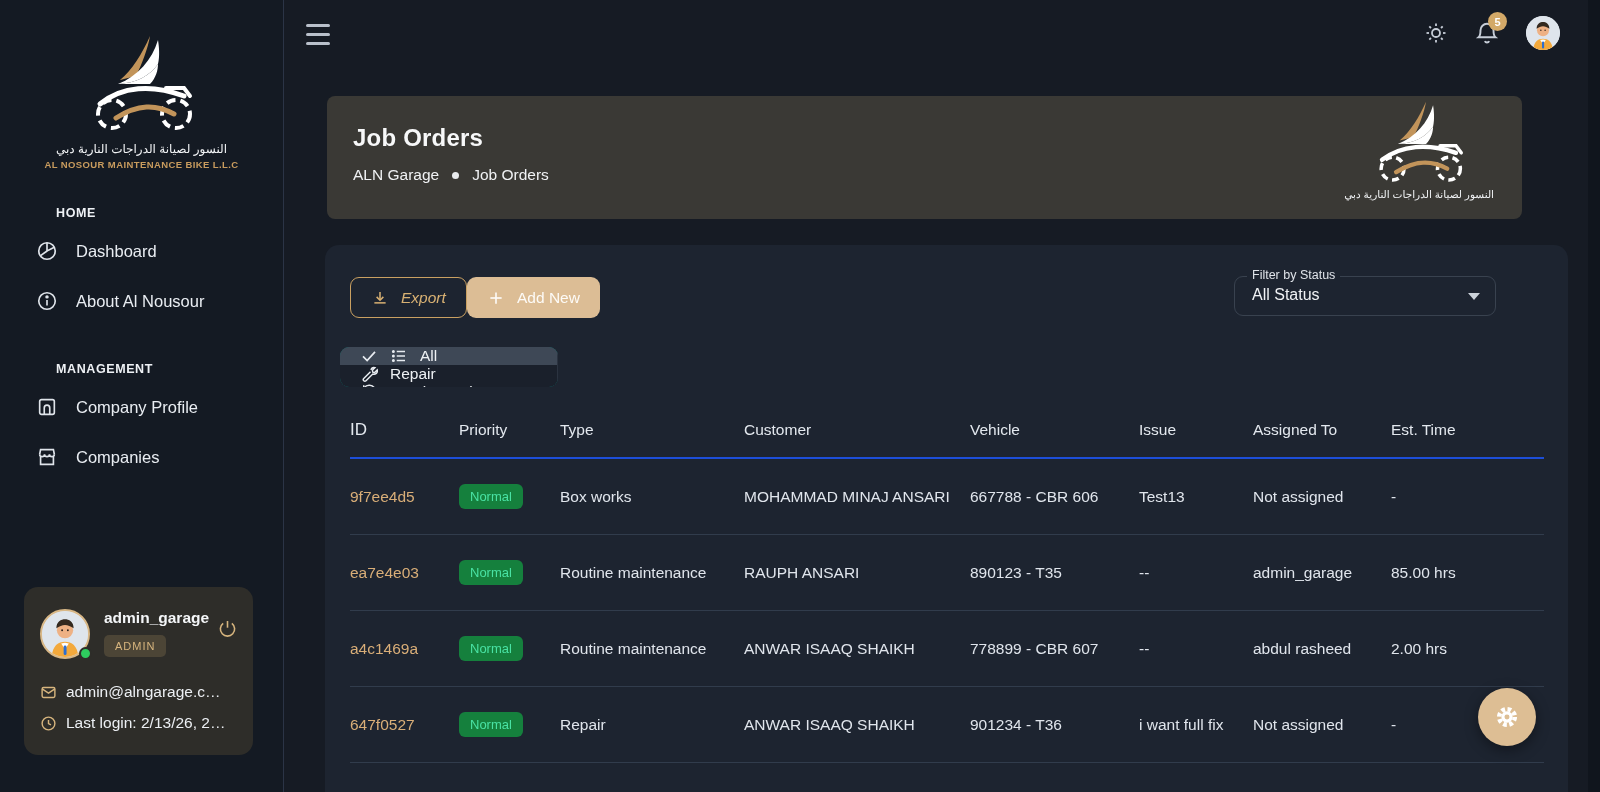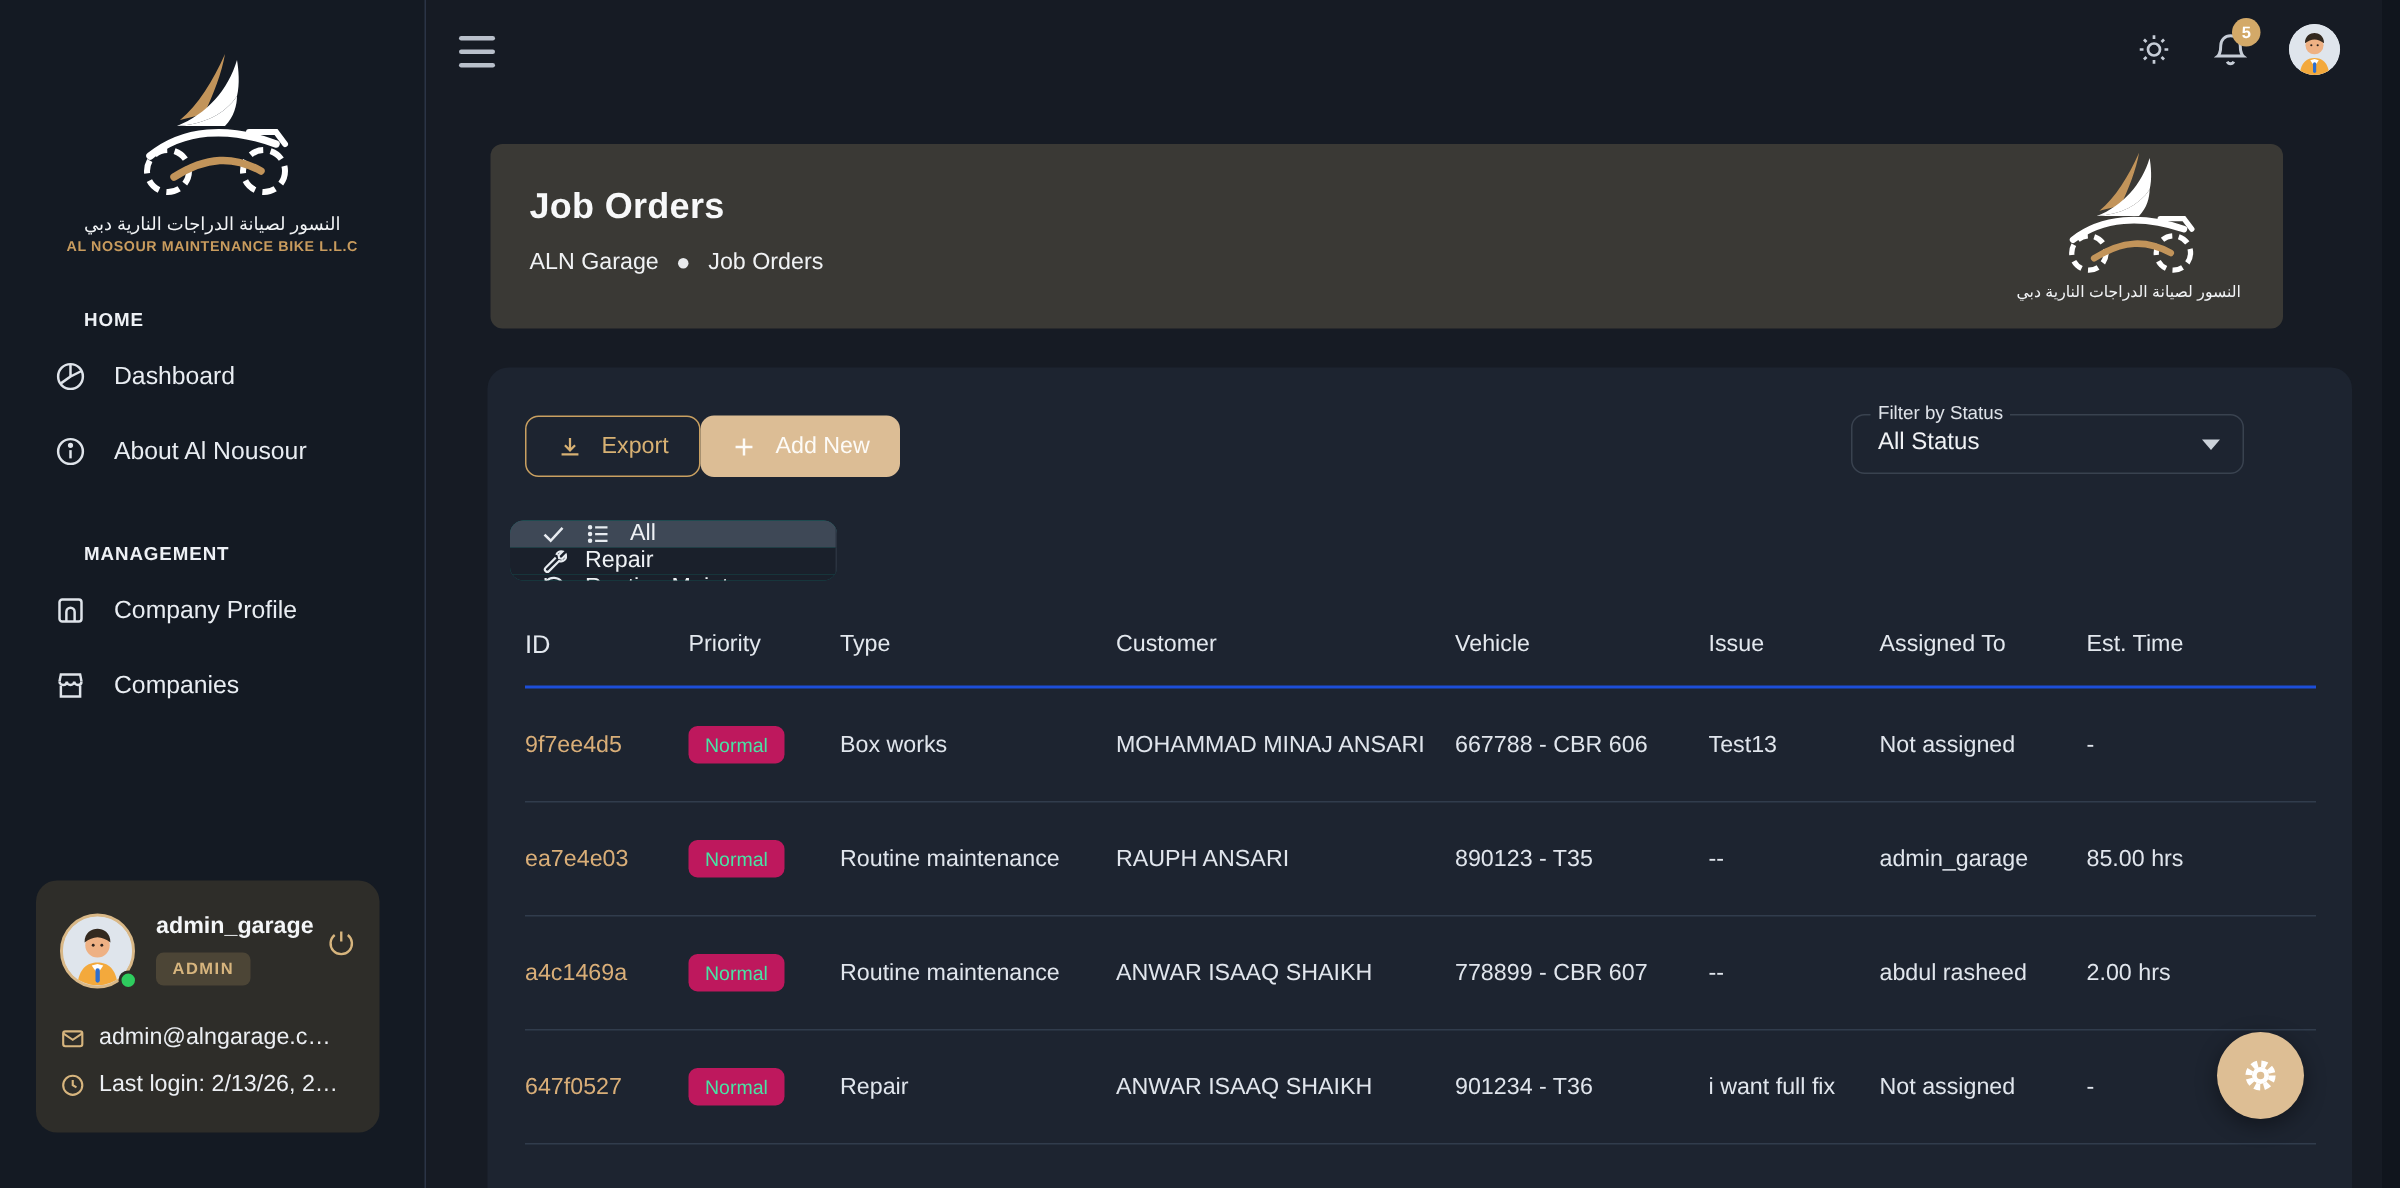--- a/index.html
+++ b/index.html
@@ -39,21 +39,21 @@
   .uc-avatar-wrap { position:relative; width:50px; height:50px; flex:0 0 auto; }
   .uc-avatar-ring { width:50px; height:50px; border-radius:50%; border:2px solid #d9b887; overflow:hidden; background:#dfe5ec; }
   .uc-dot {
     position:absolute; right:-2px; bottom:-1px; width:13px; height:13px;
     border-radius:50%; background:#2ecc5e; border:2px solid #2e2d29;
   }
   .uc-info { margin-left:14px; flex:1; }
   .uc-name { font-size:15.5px; font-weight:bold; color:#f4f6f8; }
   .uc-badge {
     display:inline-block; margin-top:8px; padding:5px 11px; border-radius:5px;
-    background:#4c4536; color:#d7b57e; font-size:11px; font-weight:bold; letter-spacing:1px;
+    background:#4c4536; color:#d7b57e; font-size:11px; font-weight:normal; letter-spacing:1px;
   }
   .uc-power { color:#d7b57e; margin-top:10px; cursor:pointer; }
   .uc-row { display:flex; align-items:center; gap:9px; margin-top:13px; color:#eceff3; font-size:15.5px; white-space:nowrap; overflow:hidden; }
   .uc-row .rico { color:#d7b57e; flex:0 0 auto; }
 
   
   .hamburger { position:absolute; left:306px; top:24px; width:24px; height:21px; cursor:pointer; display:flex; flex-direction:column; justify-content:space-between; }
   .hamburger span { display:block; height:3px; border-radius:2px; background:#b9c0cb; }
   .top-right { position:absolute; right:40px; top:16px; display:flex; align-items:center; gap:26px; }
   .icon-btn { color:#c6cdd7; cursor:pointer; position:relative; }
@@ -79,21 +79,21 @@
   .panel {
     position:absolute; left:325px; top:245px; width:1243px; height:547px;
     background:#1d2430; border-radius:14px 14px 0 0;
   }
 
   
   .btn-export {
     position:absolute; left:25px; top:32px; height:41px; padding:0 20px;
     display:flex; align-items:center; gap:12px;
     background:transparent; border:1px solid #c9a061; border-radius:9px;
-    color:#d8b173; font-size:15.5px; cursor:pointer; font-family:inherit;
+    color:#d8b173; font-size:15.5px; cursor:pointer; font-family:inherit;font-style:italic;
   }
   .btn-addnew {
     position:absolute; left:142px; top:32px; height:41px; padding:0 20px;
     display:flex; align-items:center; gap:12px;
     background:#dcbd95; border:none; border-radius:9px;
     color:#fdfbf7; font-size:15.5px; cursor:pointer; font-family:inherit;
   }
   .search-box {
     position:absolute; left:613px; top:32px; width:264px; height:39px;
     border:1px solid #39424f; border-radius:9px; display:flex; align-items:center;
@@ -138,21 +138,21 @@
     align-items:center;
   }
   .thead { height:56px; border-bottom:2px solid #1d4ed8; }
   .thead .th { font-size:15.5px; color:#e3e8ee; font-weight:normal; }
   .thead .th:first-child { font-size:17px; }
   .trow { height:76px; border-bottom:1px solid #313c4c; }
   .td { font-size:15.5px; color:#e0e5ec; padding-right:0; }
   .td.id { color:#d9ae78; }
   .badge-normal {
     display:inline-block; padding:5px 11px; border-radius:6px;
-    background:#be185d; color:#49e2a4; font-size:13px;
+    background:#15803d; color:#49e2a4; font-size:13px;
   }
 
   
   .fab {
     position:absolute; right:64px; bottom:46px; width:58px; height:58px; border-radius:50%;
     background:#ddbe94; display:flex; align-items:center; justify-content:center;
     cursor:pointer; box-shadow:0 4px 14px rgba(0,0,0,.4);
   }
   .vscroll { position:absolute; right:0; top:0; width:12px; height:792px; background:#10151d; }
 </style>

